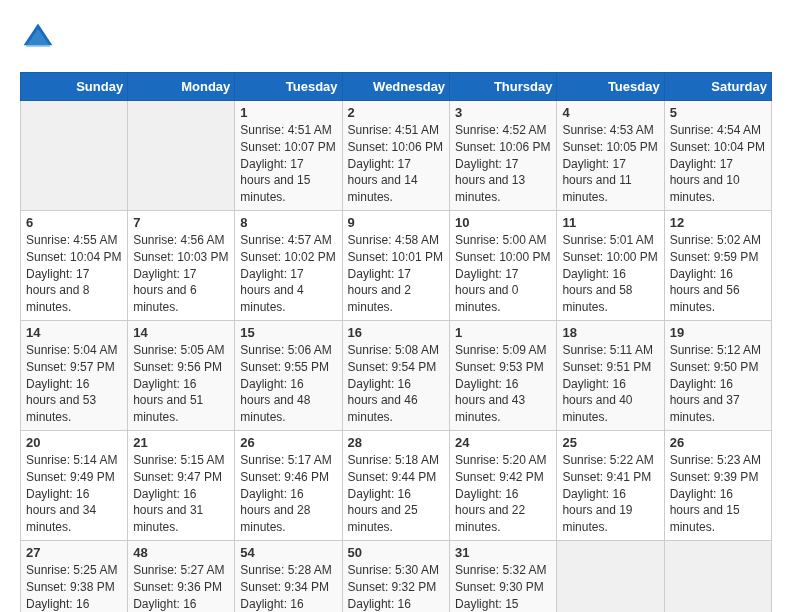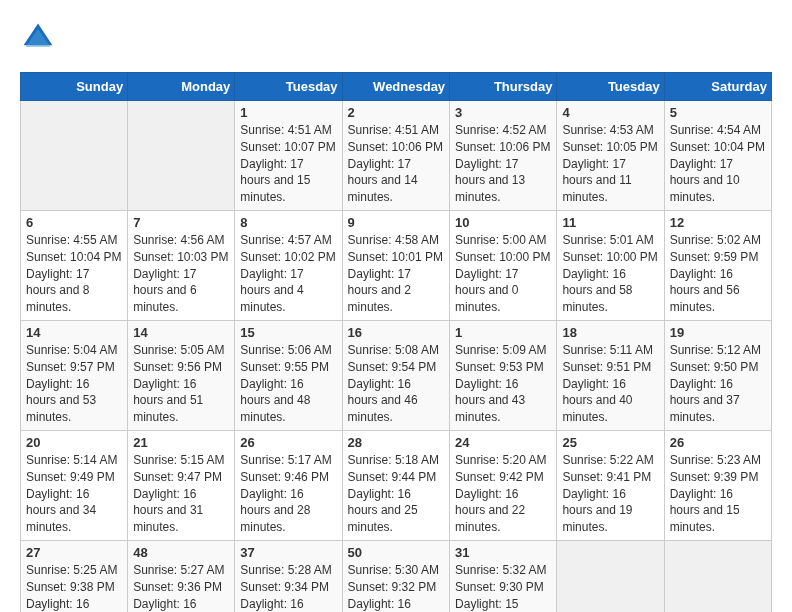--- a/index.html
+++ b/index.html
@@ -238,21 +238,21 @@
       <tr>
         <td>
           <span class="day-number">27</span>
           <div class="day-info">Sunrise: 5:25 AM<br>Sunset: 9:38 PM<br>Daylight: 16 hours and 12 minutes.</div>
         </td>
         <td>
           <span class="day-number">48</span>
           <div class="day-info">Sunrise: 5:27 AM<br>Sunset: 9:36 PM<br>Daylight: 16 hours and 9 minutes.</div>
         </td>
         <td>
-          <span class="day-number">37</span>
+          <span class="day-number">54</span>
           <div class="day-info">Sunrise: 5:28 AM<br>Sunset: 9:34 PM<br>Daylight: 16 hours and 5 minutes.</div>
         </td>
         <td>
           <span class="day-number">50</span>
           <div class="day-info">Sunrise: 5:30 AM<br>Sunset: 9:32 PM<br>Daylight: 16 hours and 1 minute.</div>
         </td>
         <td>
           <span class="day-number">31</span>
           <div class="day-info">Sunrise: 5:32 AM<br>Sunset: 9:30 PM<br>Daylight: 15 hours and 58 minutes.</div>
         </td>

